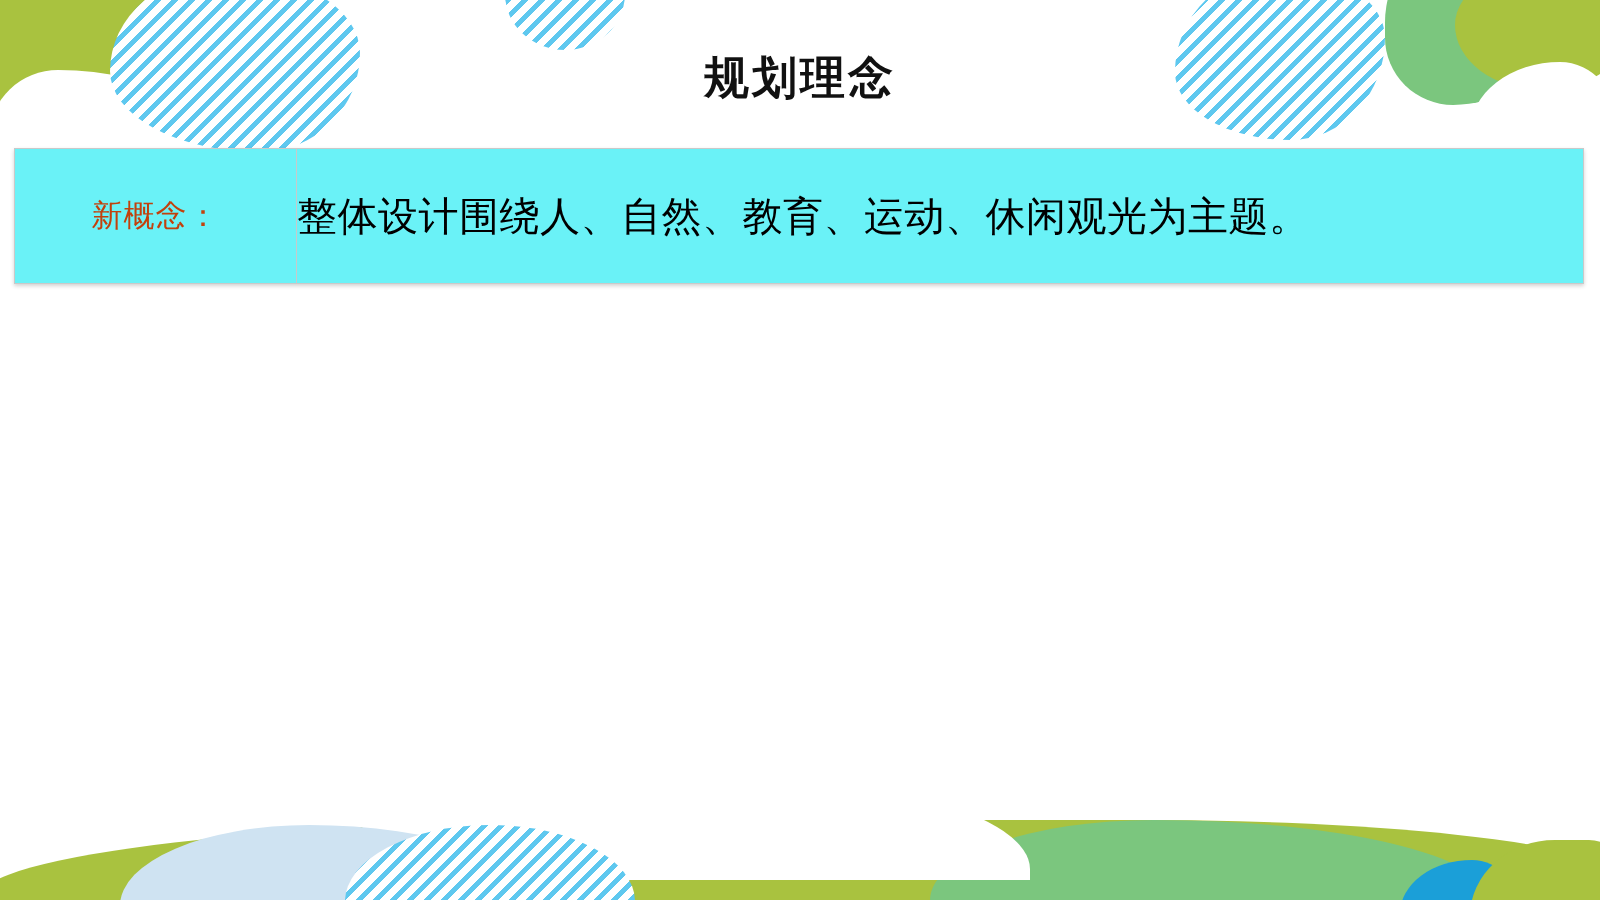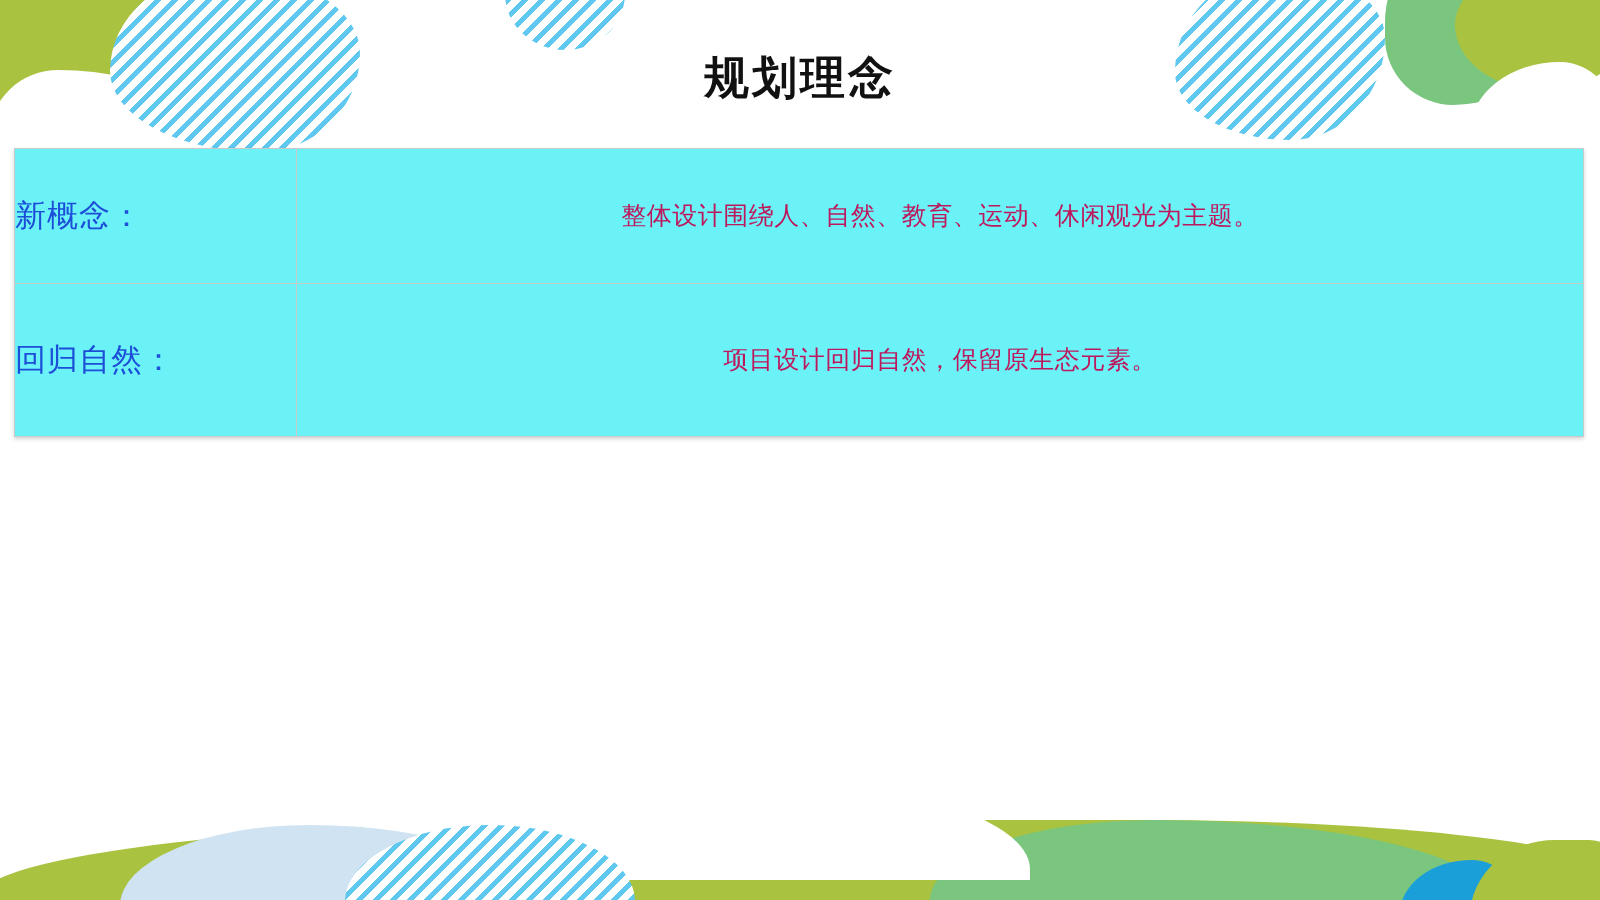--- a/index.html
+++ b/index.html
@@ -162,35 +162,34 @@
     vertical-align: middle;
     padding: 0;
   }
   .col-label { width: 282px; }
   .row-band .cell-label,
   .row-band .cell-text { background: #6af2f7; }
   .row-plain .cell-label,
   .row-plain .cell-text { background: #ffffff; }
 
   .cell-label {
-    text-align: left;
+    text-align: center;
     font-size: 31px;
-    color: #1d4ed8;
+    color: #c2410c;
     letter-spacing: 1px;
     font-family: "DejaVu Serif", "Liberation Serif", serif;
     padding: 8px 6px;
   }
   .cell-text {
-    font-size: 25px;
-    color: #be185d;
+    font-size: 40px;
+    color: #000000;
     line-height: 1.42;
     letter-spacing: 0.5px;
     padding: 10px 16px 10px 18px;
     font-family: "DejaVu Serif", "Liberation Serif", serif;
-    text-align: center;
   }
   .r1 td { height: 134px; }
   .r2 td { height: 186px; }
   .r3 td { height: 152px; }
   .r4 td { height: 172px; }
 </style>
 </head>
 <body>
 
 <div class="slide">
@@ -225,20 +224,16 @@
   <table class="concept-table">
     <colgroup>
       <col class="col-label">
       <col>
     </colgroup>
     <tbody>
       <tr class="row-band r1">
         <td class="cell-label">新概念：</td>
         <td class="cell-text">整体设计围绕人、自然、教育、运动、休闲观光为主题。</td>
       </tr>
-      <tr class="row-band r3">
-        <td class="cell-label">回归自然：</td>
-        <td class="cell-text">项目设计回归自然，保留原生态元素。</td>
-      </tr>
     </tbody>
   </table>
 
 </div>
 
 </body></html>

